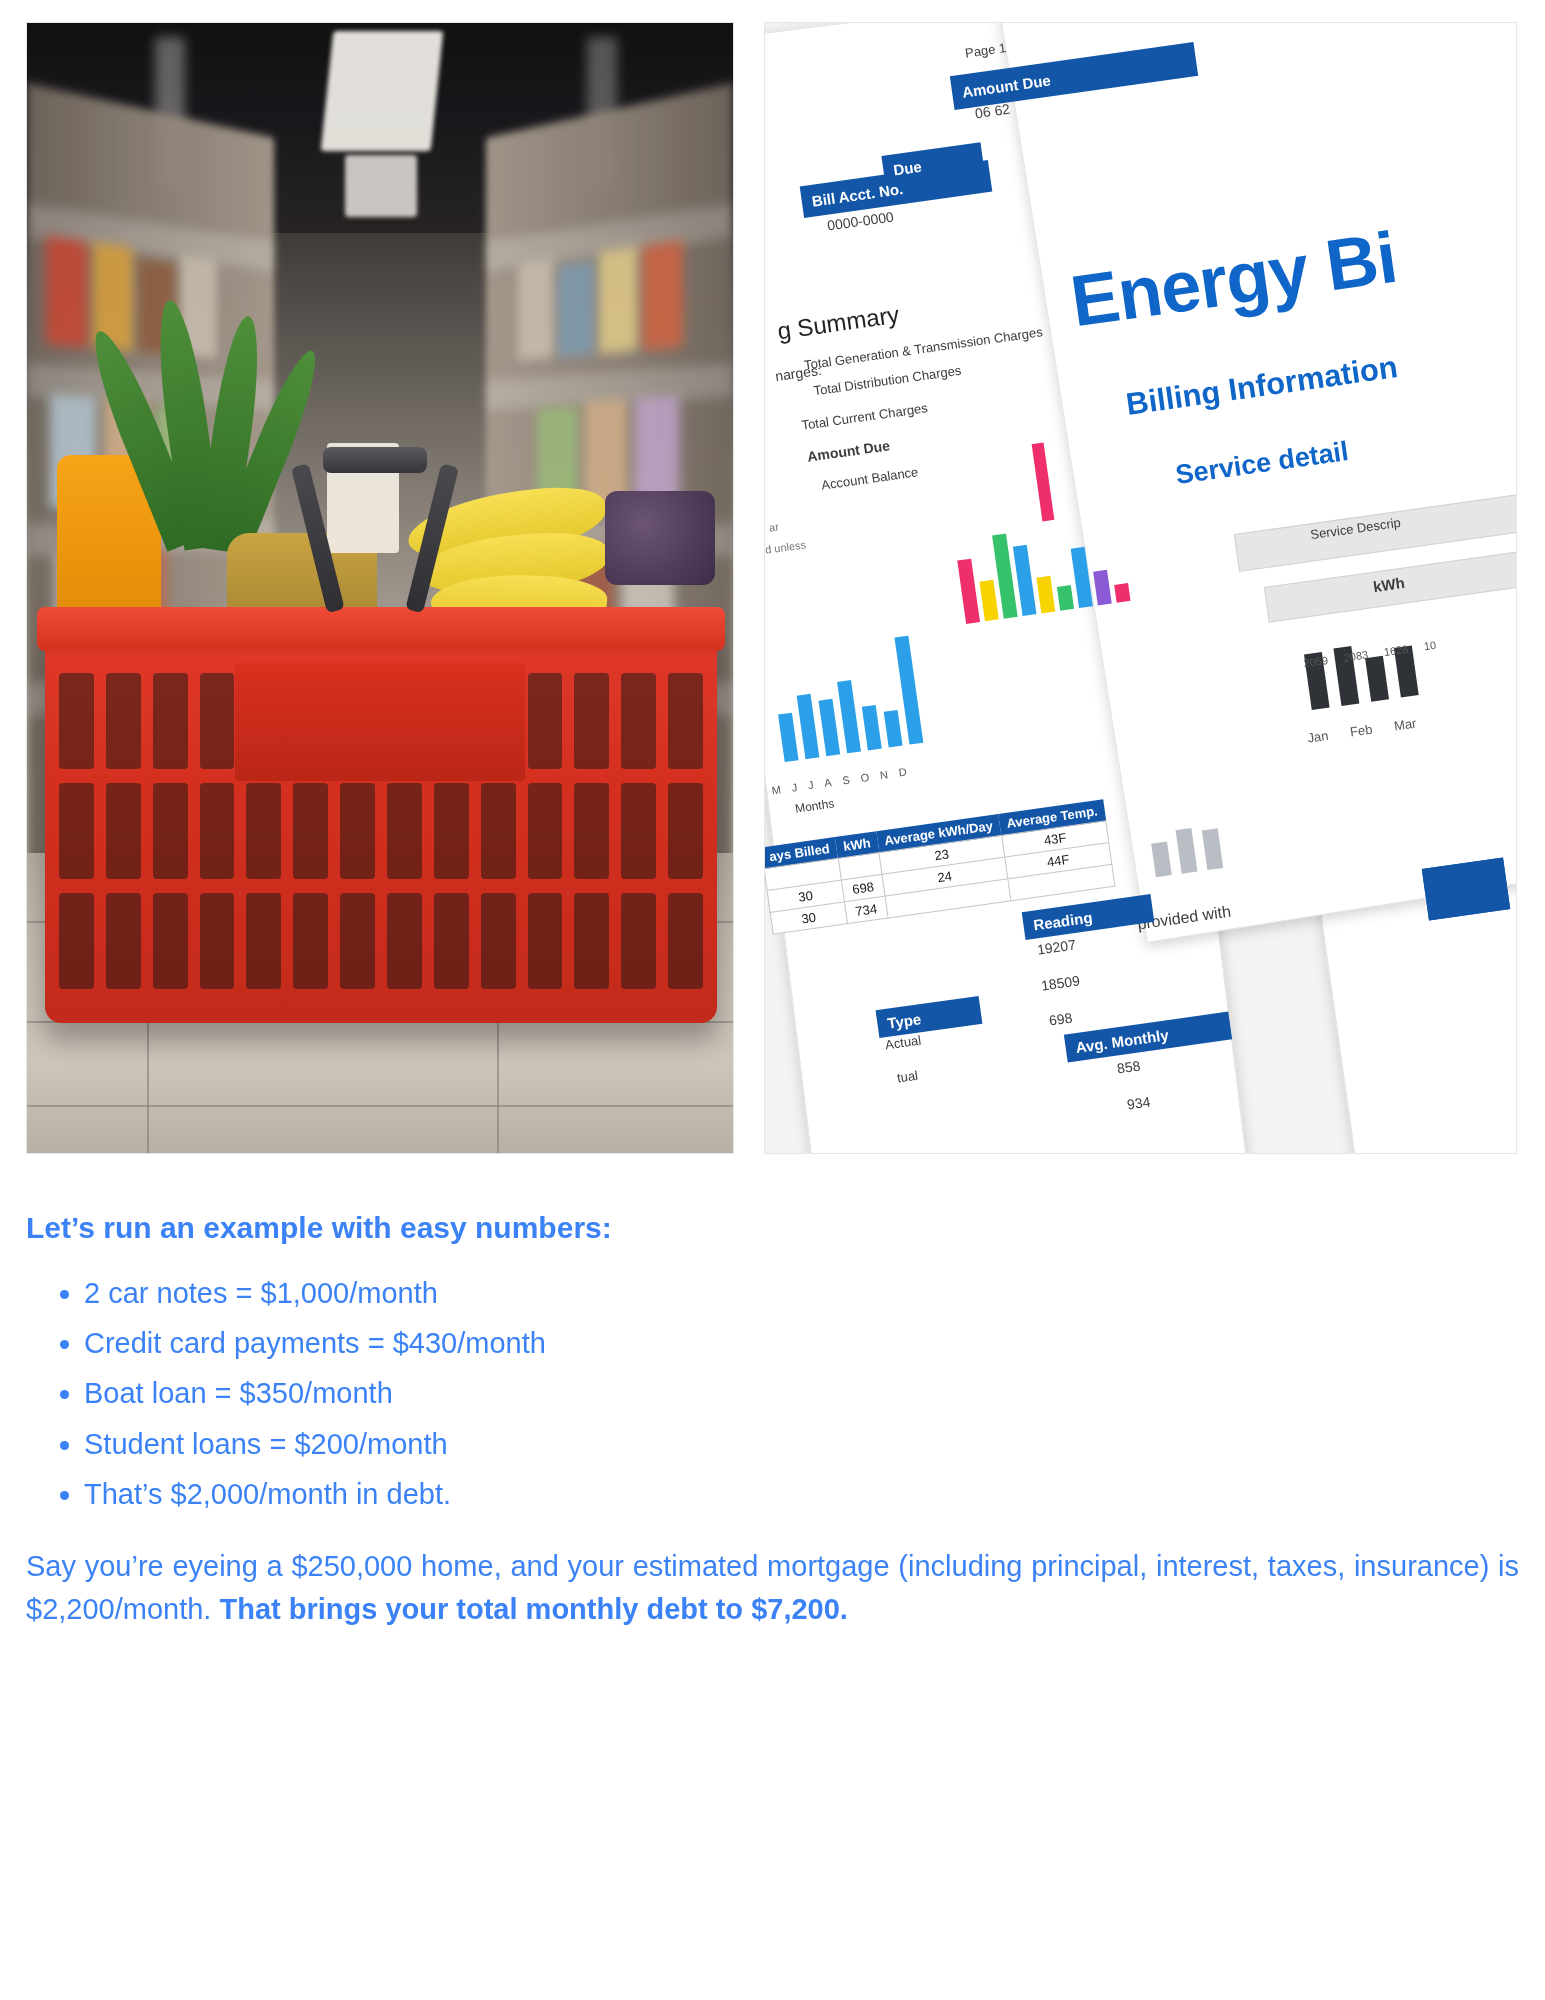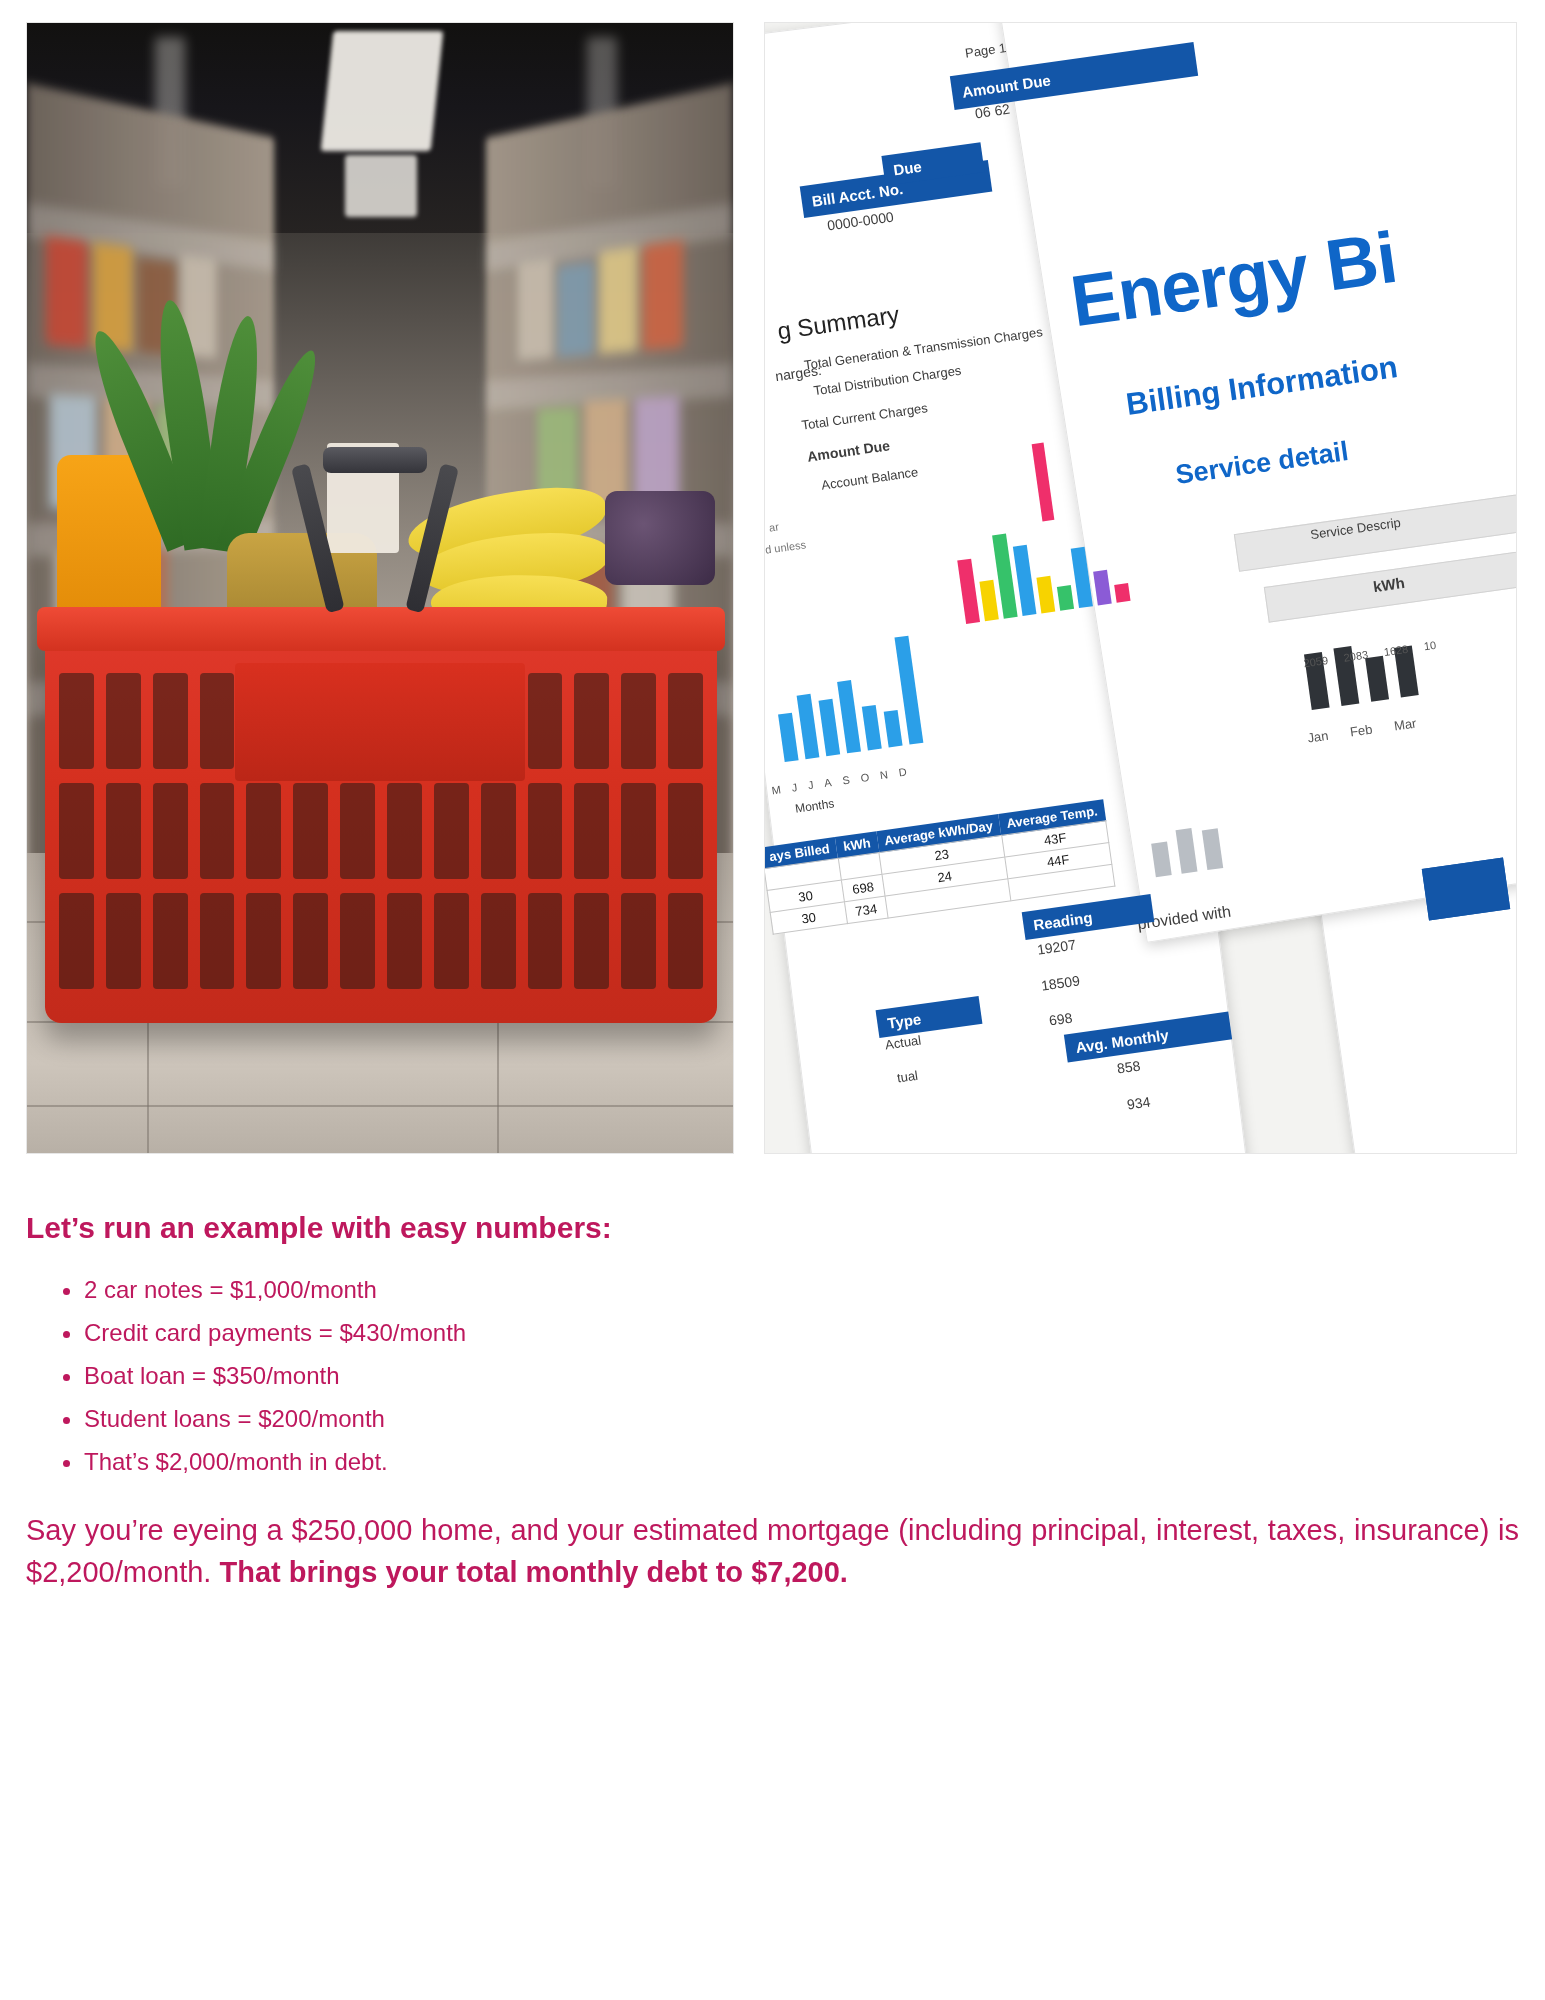--- a/index.html
+++ b/index.html
@@ -240,34 +240,34 @@
     position: absolute;
     background: #e6e6e6;
     border: 1px solid #d2d2d2;
   }
 
   
   .body-text {
     margin-top: 52px;
     font-size: 29px;
     line-height: 1.46;
-    color: #be185d;
+    color: #3b82f6;
   }
   .lead {
     font-weight: 700;
     font-size: 30px;
     margin: 0 0 22px 0;
   }
   ul.example-list {
     margin: 0 0 30px 0;
     padding-left: 58px;
   }
   ul.example-list li {
     margin-bottom: 8px;
-    font-size: 24px;
+    font-size: 29px;
   }
   p.para {
     margin: 0 0 30px 0;
     text-align: justify;
   }
   p.para.last { margin-bottom: 0; }
   .b { font-weight: 700; }
 </style>
 </head>
 <body>

